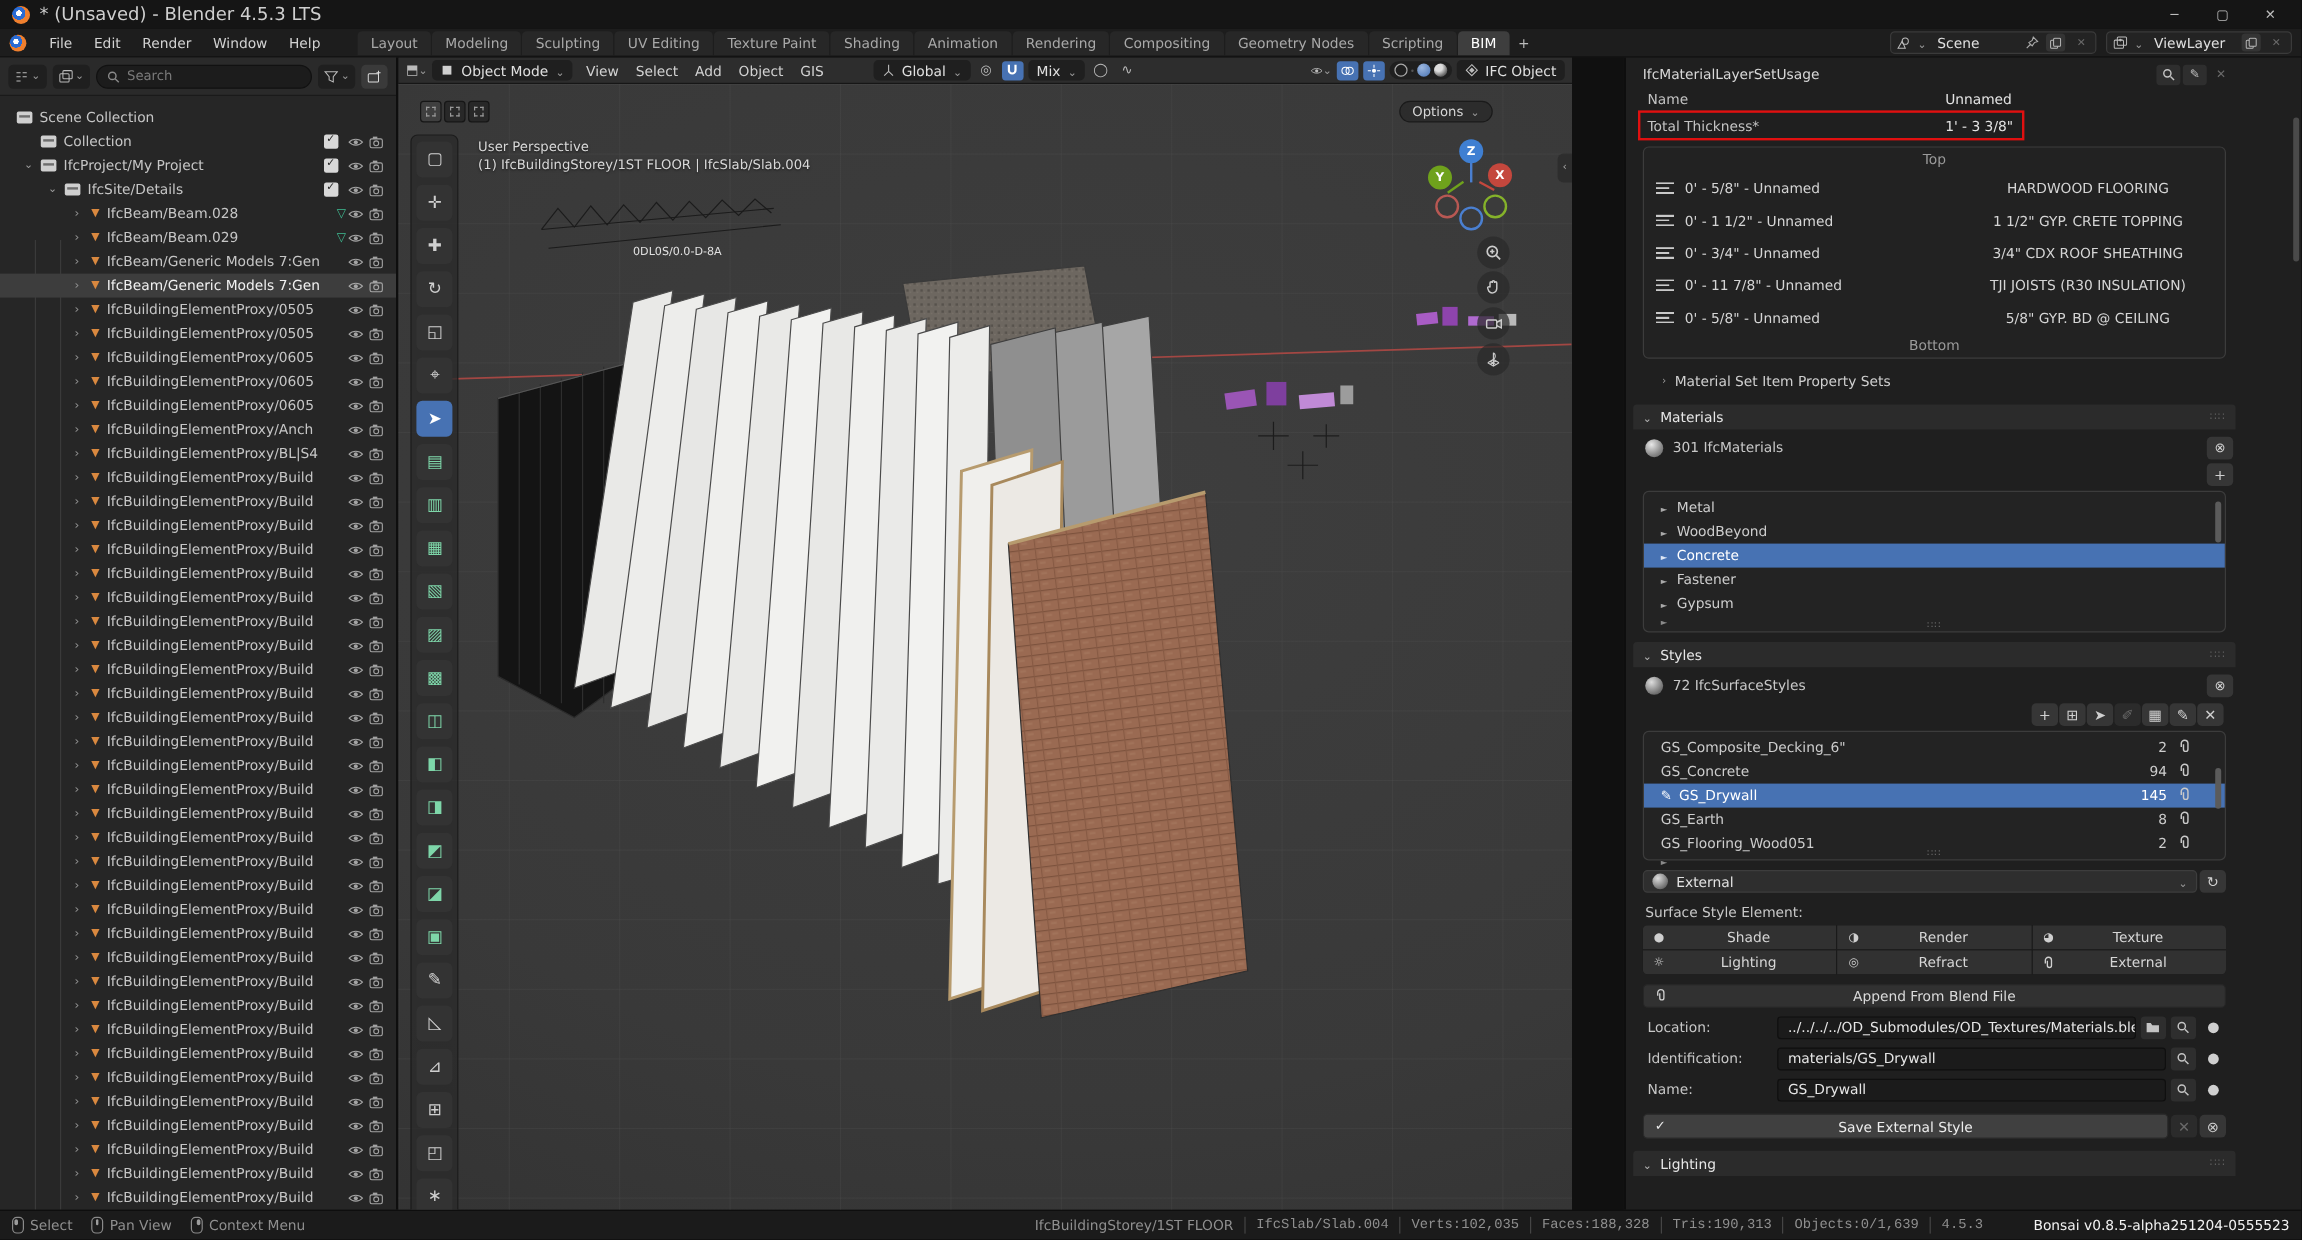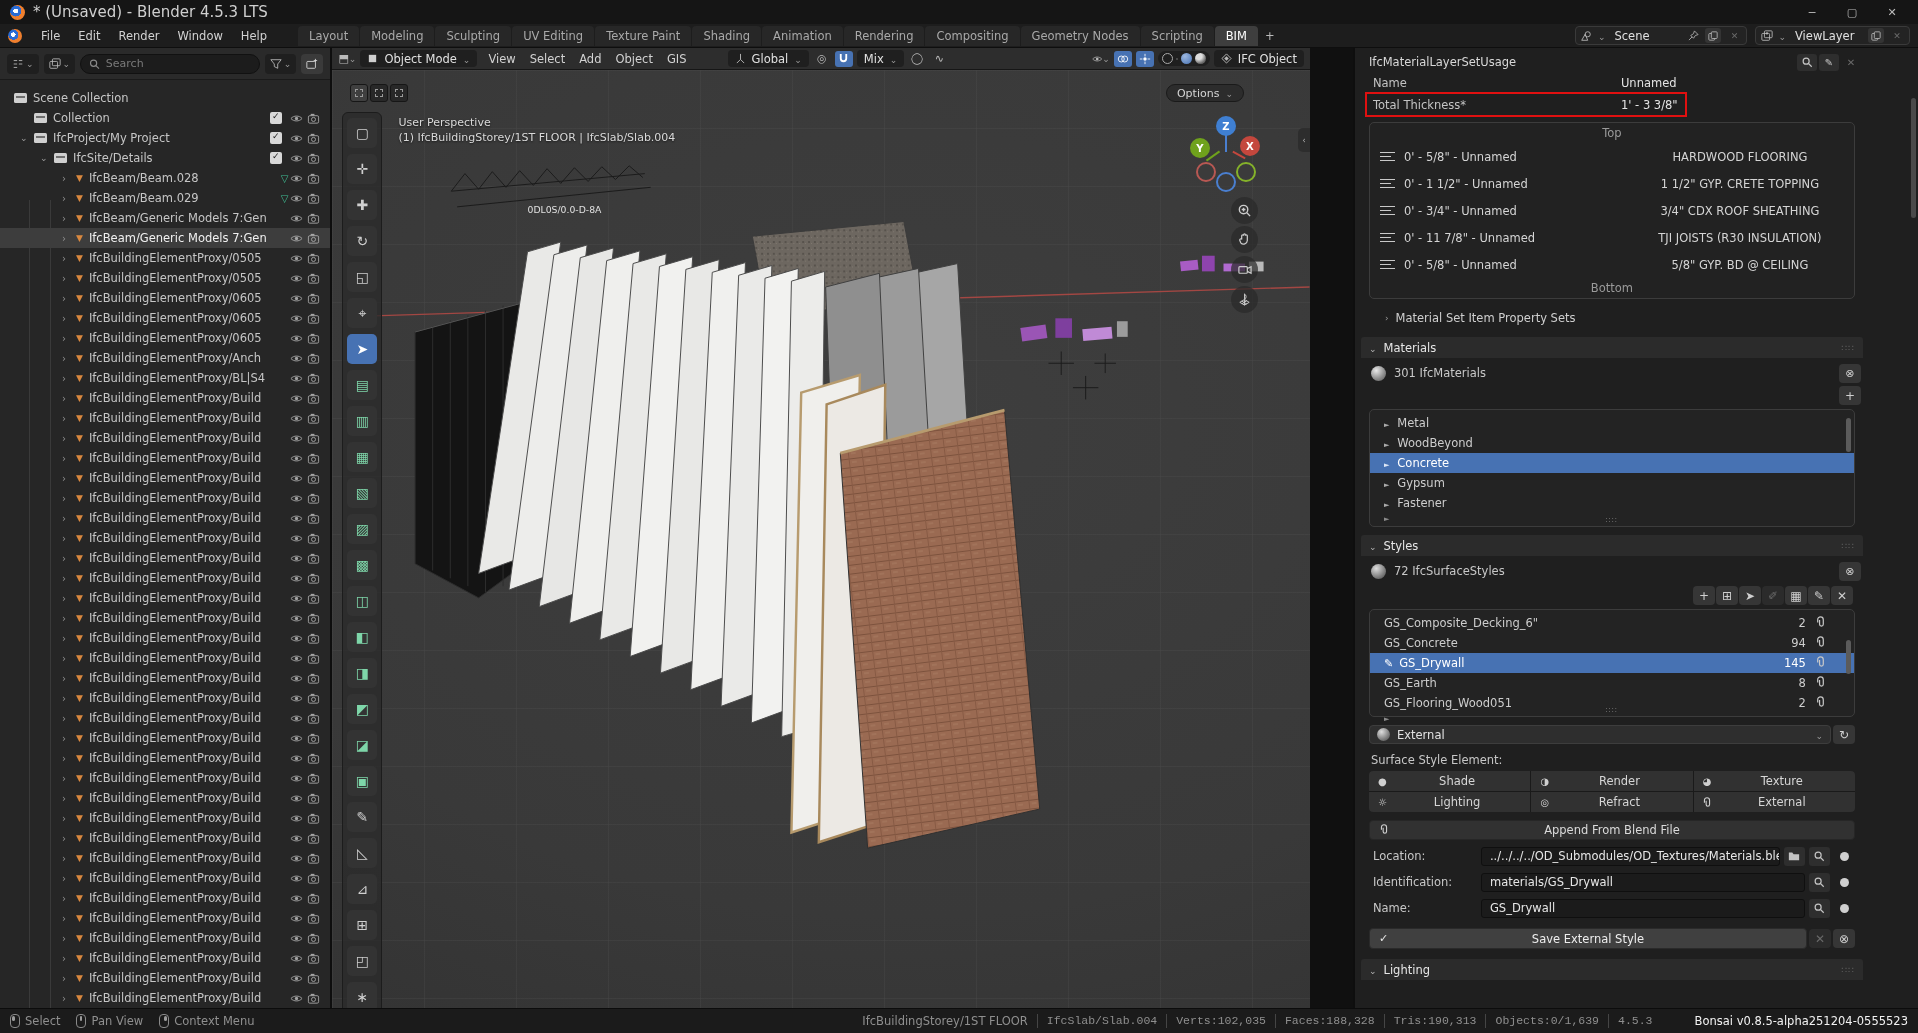--- a/index.html
+++ b/index.html
@@ -1539,25 +1539,25 @@
               <div class="li-row">
     <span class="li-arrow"></span>
     <span>WoodBeyond</span>
   </div>
               <div class="li-row selected">
     <span class="li-arrow"></span>
     <span>Concrete</span>
   </div>
               <div class="li-row">
     <span class="li-arrow"></span>
-    <span>Gypsum</span>
+    <span>Fastener</span>
   </div>
               <div class="li-row">
     <span class="li-arrow"></span>
-    <span>Fastener</span>
+    <span>Gypsum</span>
   </div>
             </div>
           <div class="partial-row"></div>
           <span class="grip">∷∷</span>
           <span class="scroll-thumb" style="top:8px"></span>
         </div>
 
         <div class="sec-header">
           <span class="chevd"></span>
           <span>Styles</span>

